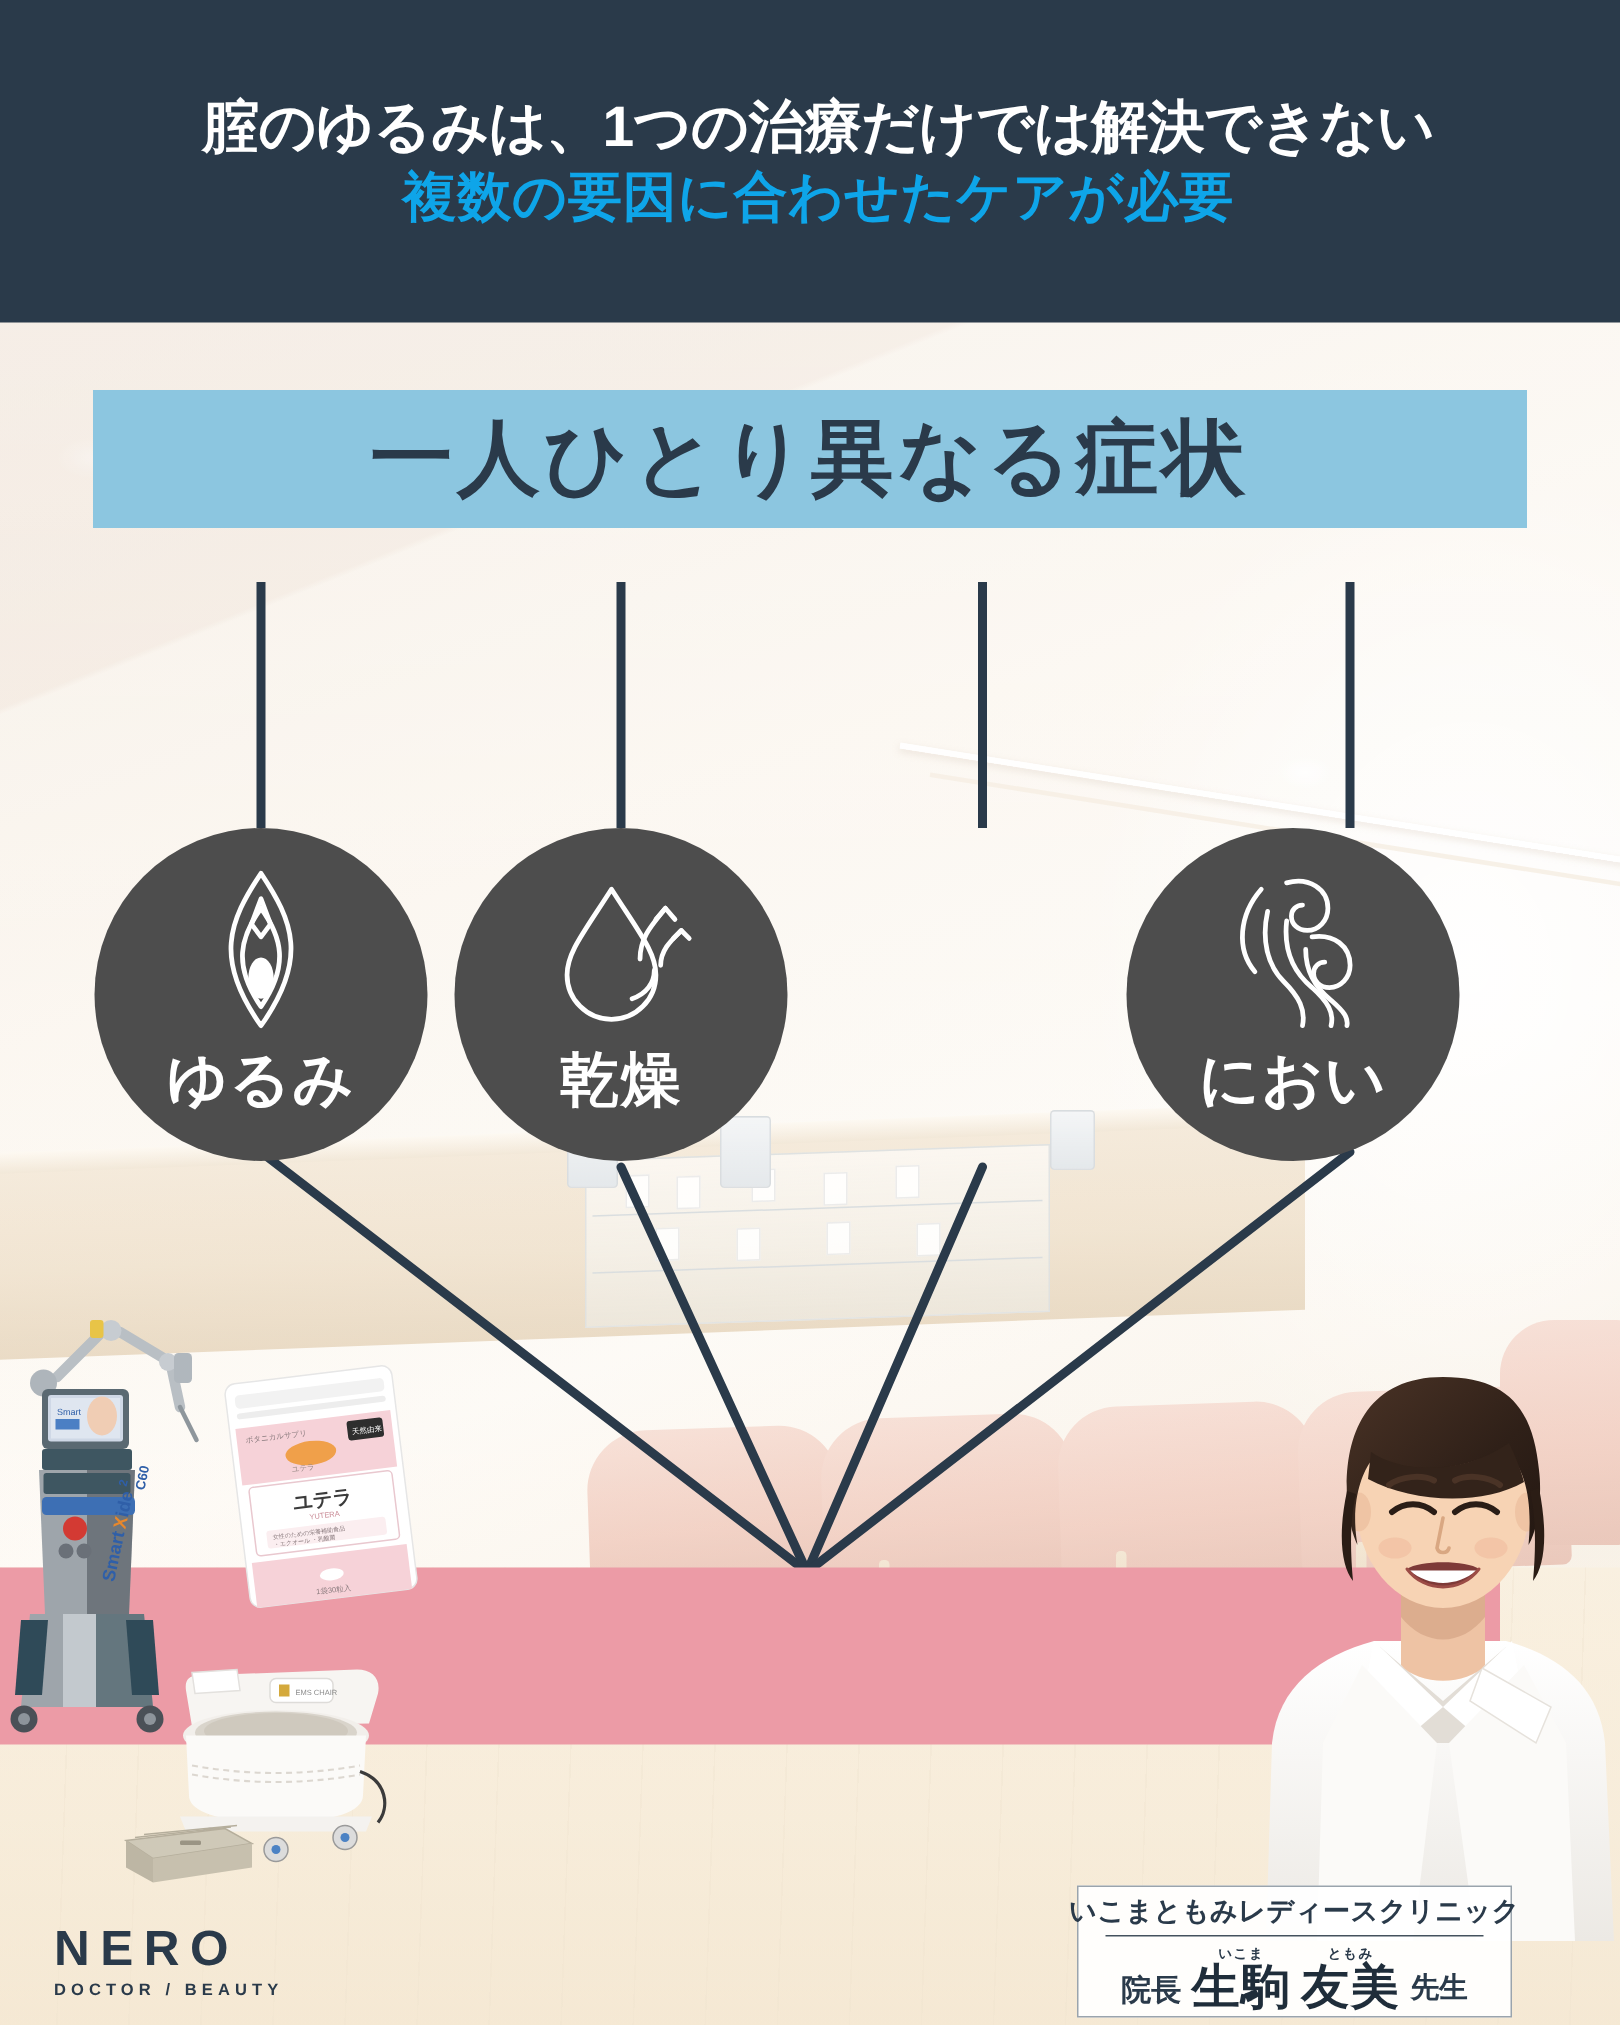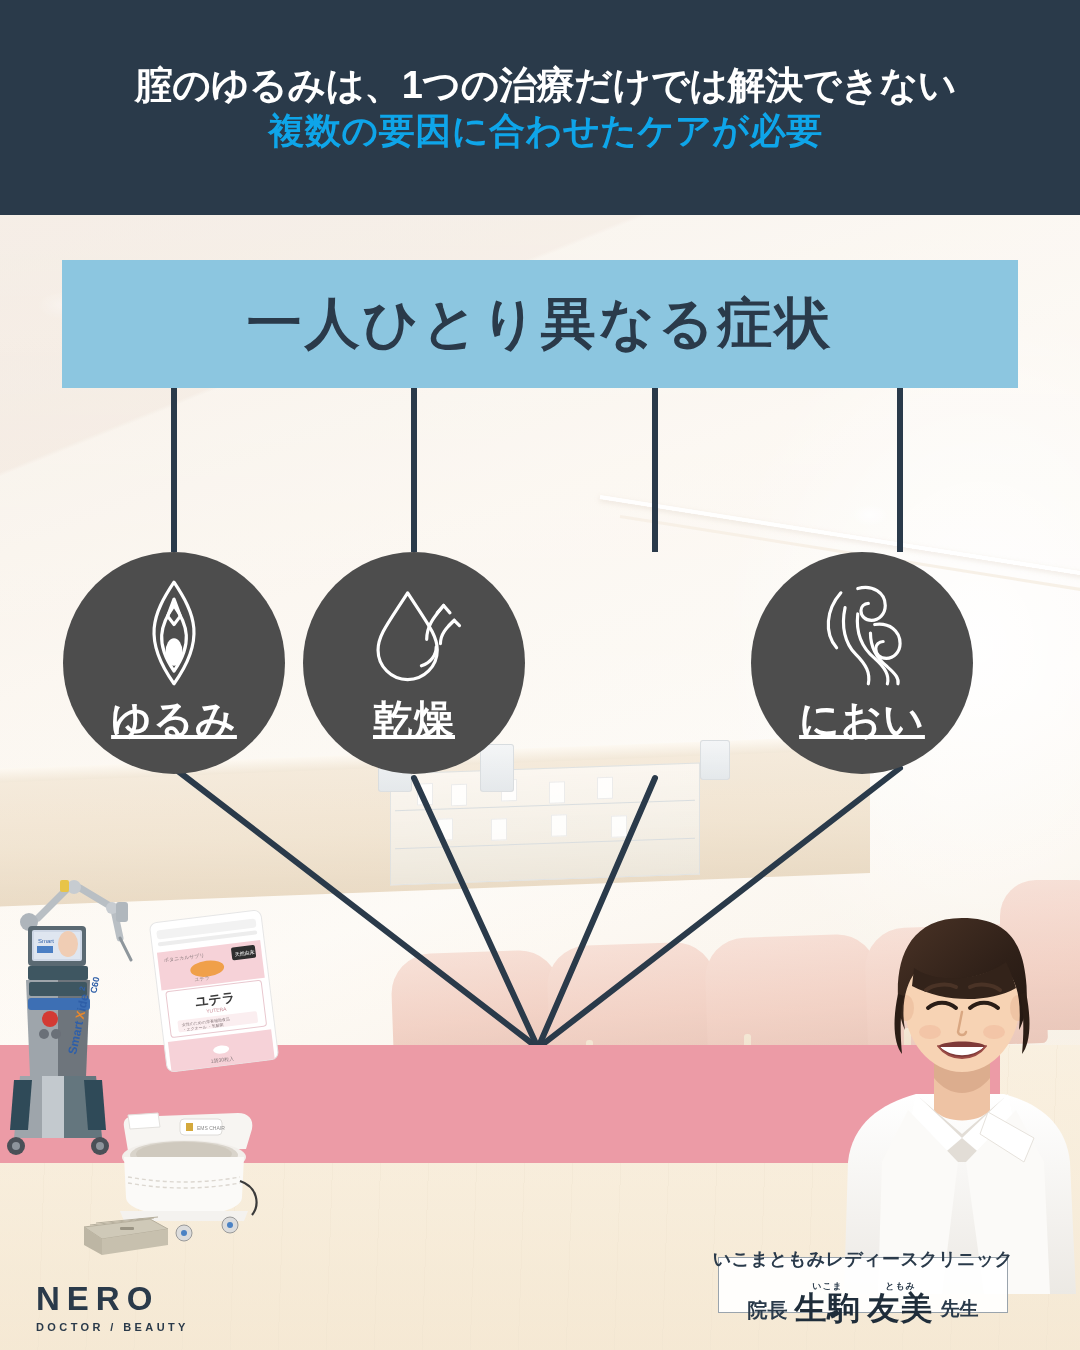--- a/index.html
+++ b/index.html
@@ -110,39 +110,39 @@
   .header-line2 {
     color:#0ea5e9; font-size:36px; font-weight:700; letter-spacing:.5px;
     line-height:1.15; white-space:nowrap; margin-top:4px;
   }
 
   
   .connectors { position:absolute; left:0; top:0; width:1080px; height:1350px; }
 
   
   .blue-banner {
-    position:absolute; left:62px; top:260px; width:956px; height:128px;
+    position:absolute; left:62px; top:260px; width:956px; height:92px;
     background:#8cc6e0;
     display:flex; align-items:center; justify-content:center;
   }
   .blue-banner-text {
     color:#2a3a4a; font-size:55px; font-weight:700; letter-spacing:3px; white-space:nowrap;
   }
 
   
   .circle {
     position:absolute; width:222px; height:222px; border-radius:50%;
     background:#4d4d4d;
     display:flex; flex-direction:column; align-items:center; justify-content:flex-start;
     padding-top:26px;
   }
   .circle .ico { width:108px; height:110px; display:block; }
   .circle .clabel {
     color:#ffffff; font-size:40px; font-weight:700; letter-spacing:1px;
-    margin-top:4px; white-space:nowrap;text-decoration:underline;
+    margin-top:4px; white-space:nowrap;
   }
 
   
   .pink-banner {
     position:absolute; left:0; top:1045px; width:1000px; height:118px;
     background:#ec9ba6;
   }
   .pink-banner-text {
     position:absolute; left:0; top:1052px; width:880px; height:104px;
     display:flex; align-items:center; justify-content:center;
@@ -155,21 +155,21 @@
   .pouch { position:absolute; left:152px; top:912px; width:124px; height:158px; transform:rotate(-7deg); }
   
   .ems { position:absolute; left:88px; top:1095px; width:190px; height:150px; }
   .step-stool { position:absolute; left:80px; top:1215px; width:92px; height:44px; }
 
   
   .doctor { position:absolute; left:838px; top:862px; width:246px; height:432px; }
 
   
   .cred {
-    position:absolute; left:718px; top:1257px; width:290px; height:56px;
+    position:absolute; left:718px; top:1257px; width:290px; height:88px;
     background:rgba(255,255,255,.93);
     border:1px solid #9aa4ad;
     display:flex; flex-direction:column; align-items:center; justify-content:center;
   }
   .cred-clinic {
     color:#2a3a4a; font-size:18px; font-weight:700; letter-spacing:.4px; white-space:nowrap;
     padding-bottom:4px;
   }
   .cred-rule { width:252px; height:1px; background:#44525e; }
   .cred-row {

